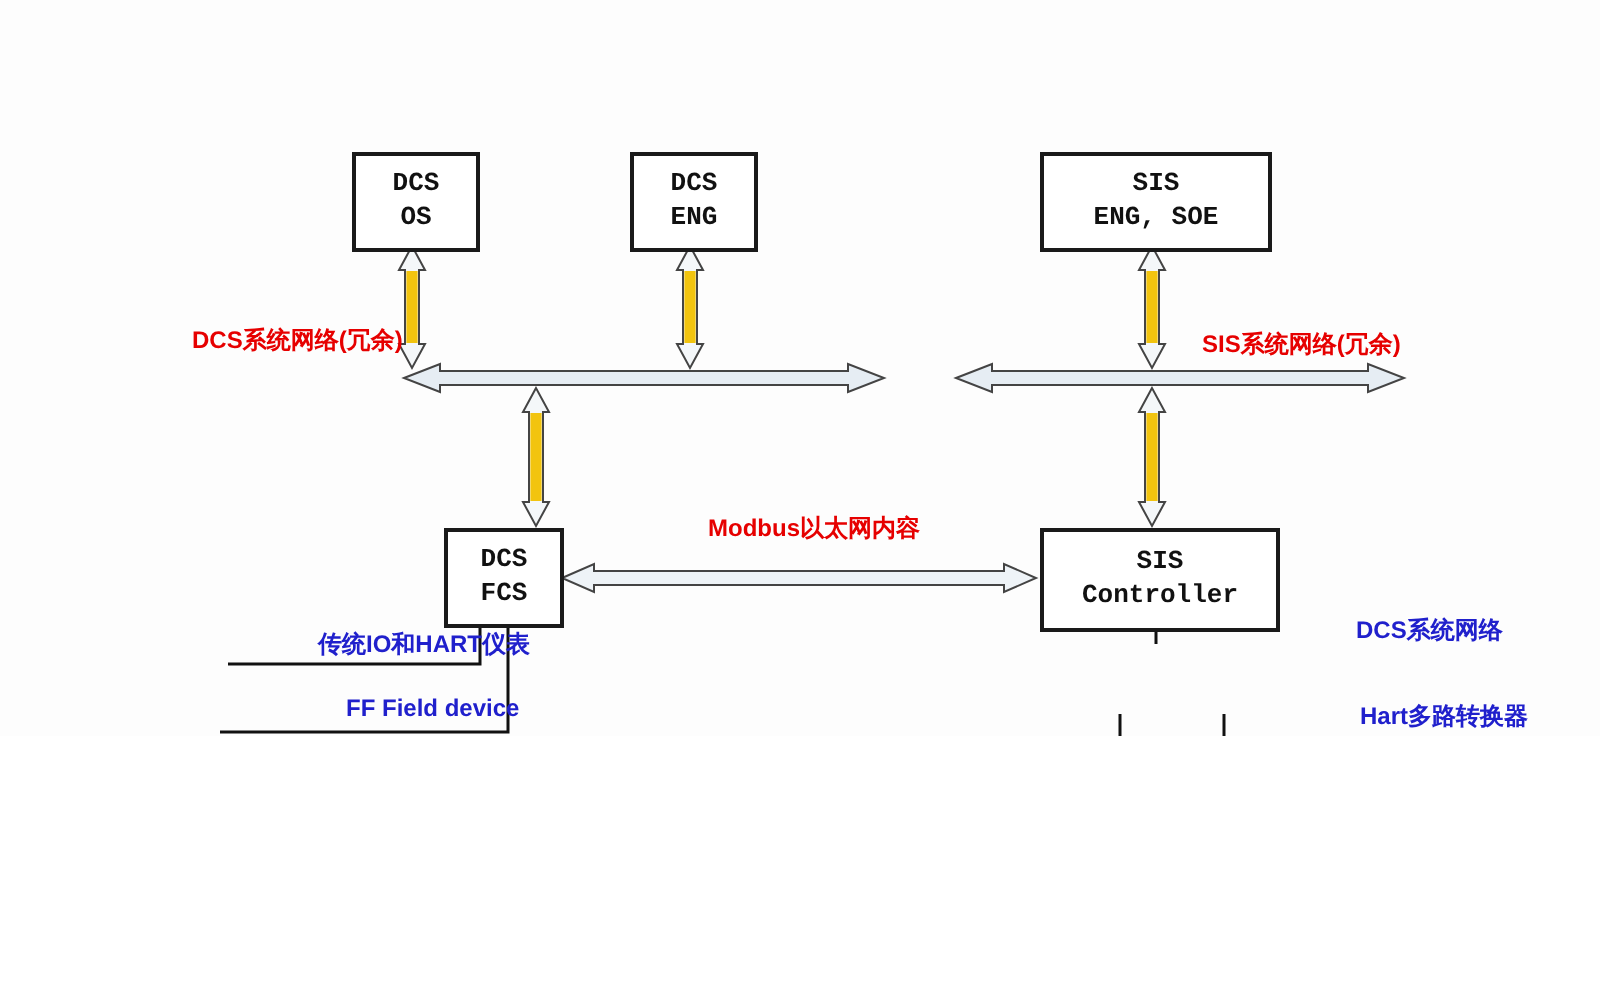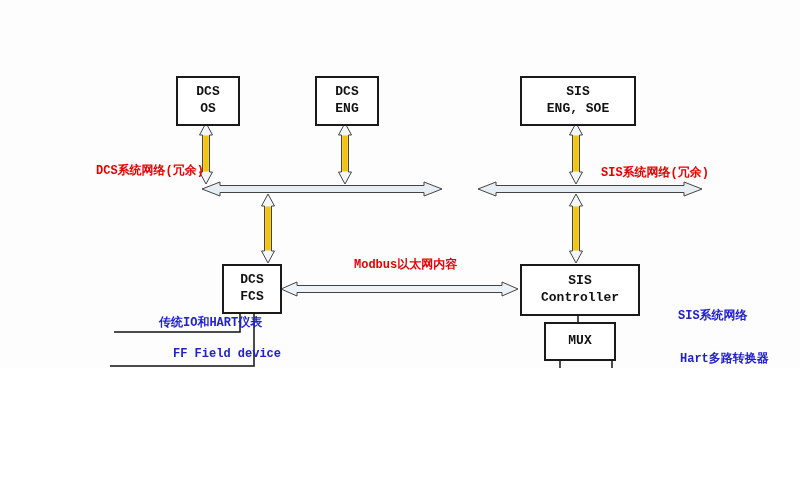--- a/index.html
+++ b/index.html
@@ -10,21 +10,21 @@
   svg.layer{position:absolute;left:0;top:0;width:800px;height:500px;}
   .box{
     position:absolute;background:#ffffff;border:2px solid #1a1a1a;
     display:flex;flex-direction:column;align-items:center;justify-content:center;
     font-family:"Liberation Mono","DejaVu Sans Mono",monospace;
     font-weight:bold;font-size:13px;line-height:1.3;color:#111;text-align:center;
     z-index:3;
   }
   .lbl{
     position:absolute;font-size:12px;font-weight:bold;white-space:nowrap;z-index:4;
-    font-family:Liberation Mono, monospace;
+    font-family:Liberation Sans, sans-serif;
     padding-left:24px;
   }
   .lbl.red{color:#e60000;}
   .lbl.blue{color:#2020cc;margin-left:32px;}
   .bottom-bar{
     position:absolute;left:0;top:487px;width:800px;height:13px;background:#a8dcf0;z-index:1;
   }
 </style>
 </head>
 <body>
@@ -151,27 +151,24 @@
   <div class="box" style="left:222px;top:264px;width:56px;height:46px">
     <div>DCS</div>
     <div>FCS</div>
   </div>
 
   <div class="box" style="left:520px;top:264px;width:116px;height:48px">
     <div>SIS</div>
     <div>Controller</div>
   </div>
 
-  <div class="box" style="left:544px;top:322px;width:68px;height:35px">
-    <div>MUX</div>
-  </div>
 
   <div class="lbl red" style="left:72px;top:162px">DCS系统网络(冗余)</div>
   <div class="lbl red" style="left:330px;top:256px">Modbus以太网内容</div>
   <div class="lbl red" style="left:577px;top:164px">SIS系统网络(冗余)</div>
   <div class="lbl blue" style="left:103px;top:314px">传统IO和HART仪表</div>
   <div class="lbl blue" style="left:117px;top:347px">FF Field device</div>
-  <div class="lbl blue" style="left:622px;top:307px">SIS系统网络</div>
+  <div class="lbl blue" style="left:622px;top:307px">DCS系统网络</div>
   <div class="lbl blue" style="left:624px;top:350px">Hart多路转换器</div>
 
   <div class="bottom-bar"></div>
 
 </div>
 
 </body></html>

